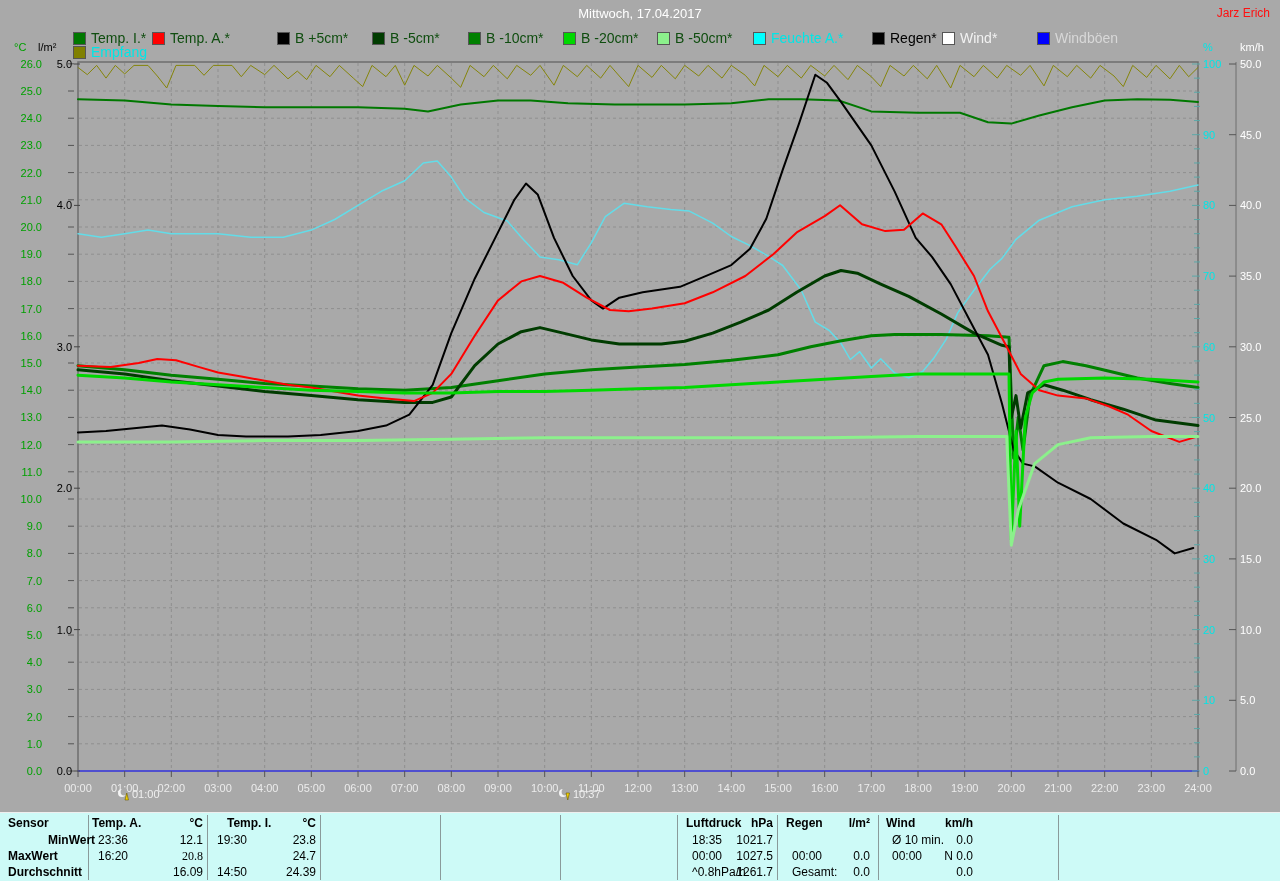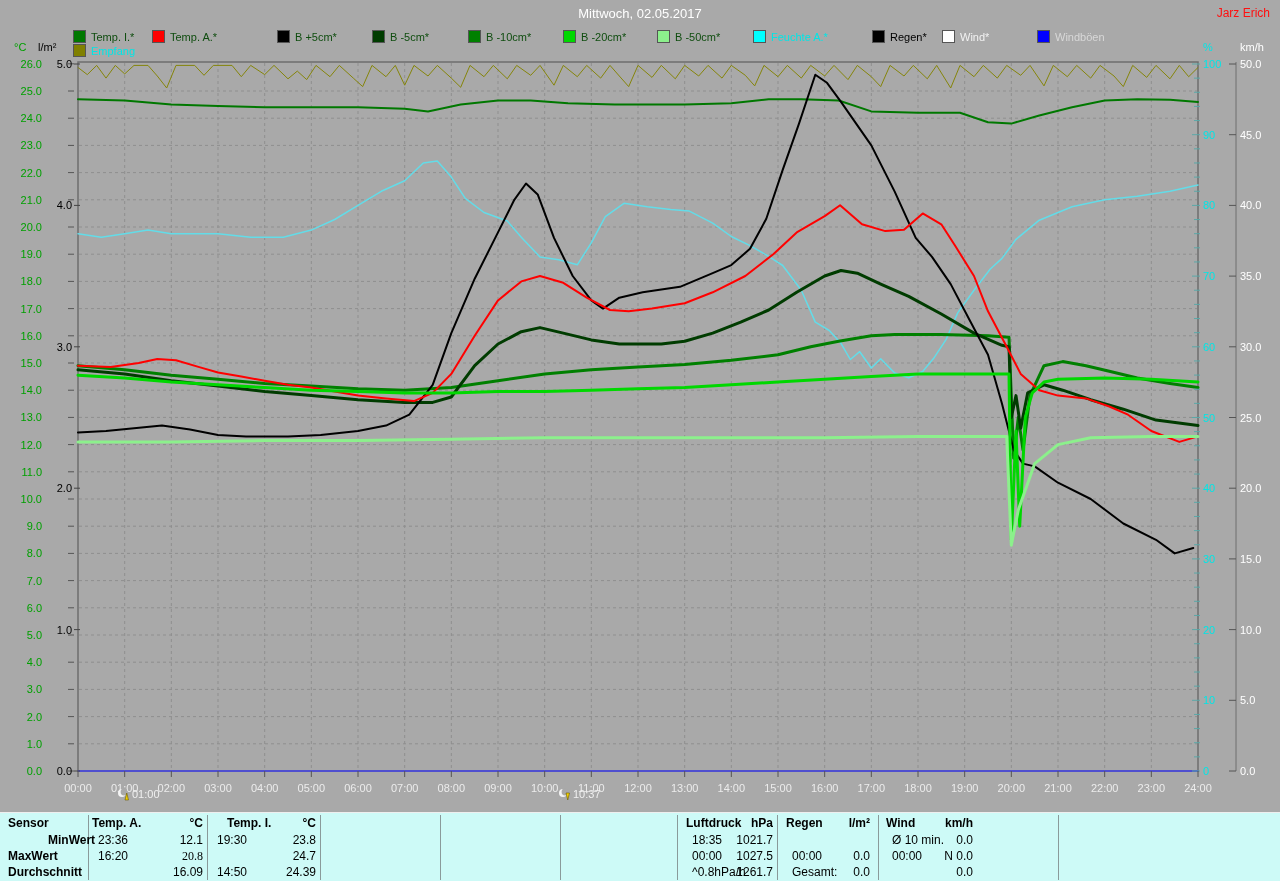--- a/index.html
+++ b/index.html
@@ -5,35 +5,35 @@
   html,body{margin:0;padding:0;background:#a9a9a9;width:1280px;height:881px;overflow:hidden;
     font-family:"Liberation Sans","DejaVu Sans",sans-serif;}
   #app{position:relative;width:1280px;height:881px;background:#a9a9a9;}
   #title{position:absolute;top:6px;left:50%;transform:translateX(-50%);color:#ffffff;font-size:13px;white-space:nowrap;}
   #author{position:absolute;top:6px;right:10px;color:#ff1010;font-size:12px;}
   .axis-unit{position:absolute;top:41px;font-size:11px;}
   #unit-c{left:14px;color:#00a000;}
   #unit-lm2{left:38px;color:#000000;}
   #unit-pct{left:1203px;color:#00e6e6;}
   #unit-kmh{left:1240px;color:#ffffff;}
-  .legend-item{position:absolute;height:12px;font-size:11px;white-space:nowrap;}
+  .legend-item{position:absolute;height:12px;font-size:14px;white-space:nowrap;}
   .legend-swatch{display:inline-block;width:11px;height:11px;vertical-align:-2px;border:1px solid #555;margin-right:5px;}
   #chart{position:absolute;left:0;top:0;}
   .marker{position:absolute;top:788px;height:14px;color:#f0f0f0;font-size:11px;white-space:nowrap;}
   .marker svg{vertical-align:-3px;margin-right:2px;}
   #table{position:absolute;left:0;top:812px;width:1280px;height:69px;background:#cdfaf7;border-top:1px solid #eeeeee;font-size:12px;color:#000;}
   .tsep{position:absolute;top:2px;bottom:2px;width:1px;background:#8a9a9a;}
   .tcell{position:absolute;white-space:nowrap;}
   .tbold{font-weight:bold;}
 </style>
 </head>
 <body>
 
 <div id="app">
-  <div id="title">Mittwoch, 02.05.2017</div>
+  <div id="title">Mittwoch, 17.04.2017</div>
   <div id="author">Jarz Erich</div>
 
   <span id="unit-c" class="axis-unit">°C</span>
   <span id="unit-lm2" class="axis-unit">l/m²</span>
   <span id="unit-pct" class="axis-unit">%</span>
   <span id="unit-kmh" class="axis-unit">km/h</span>
 
   <div id="legend">
       <div class="legend-item" style="left: 73px; top: 30px;"><span class="legend-swatch" style="background: rgb(0, 120, 0);"></span><span style="color: rgb(15, 77, 15);">Temp. I.*</span></div>
       <div class="legend-item" style="left: 152px; top: 30px;"><span class="legend-swatch" style="background: rgb(255, 0, 0);"></span><span style="color: rgb(15, 77, 15);">Temp. A.*</span></div>

